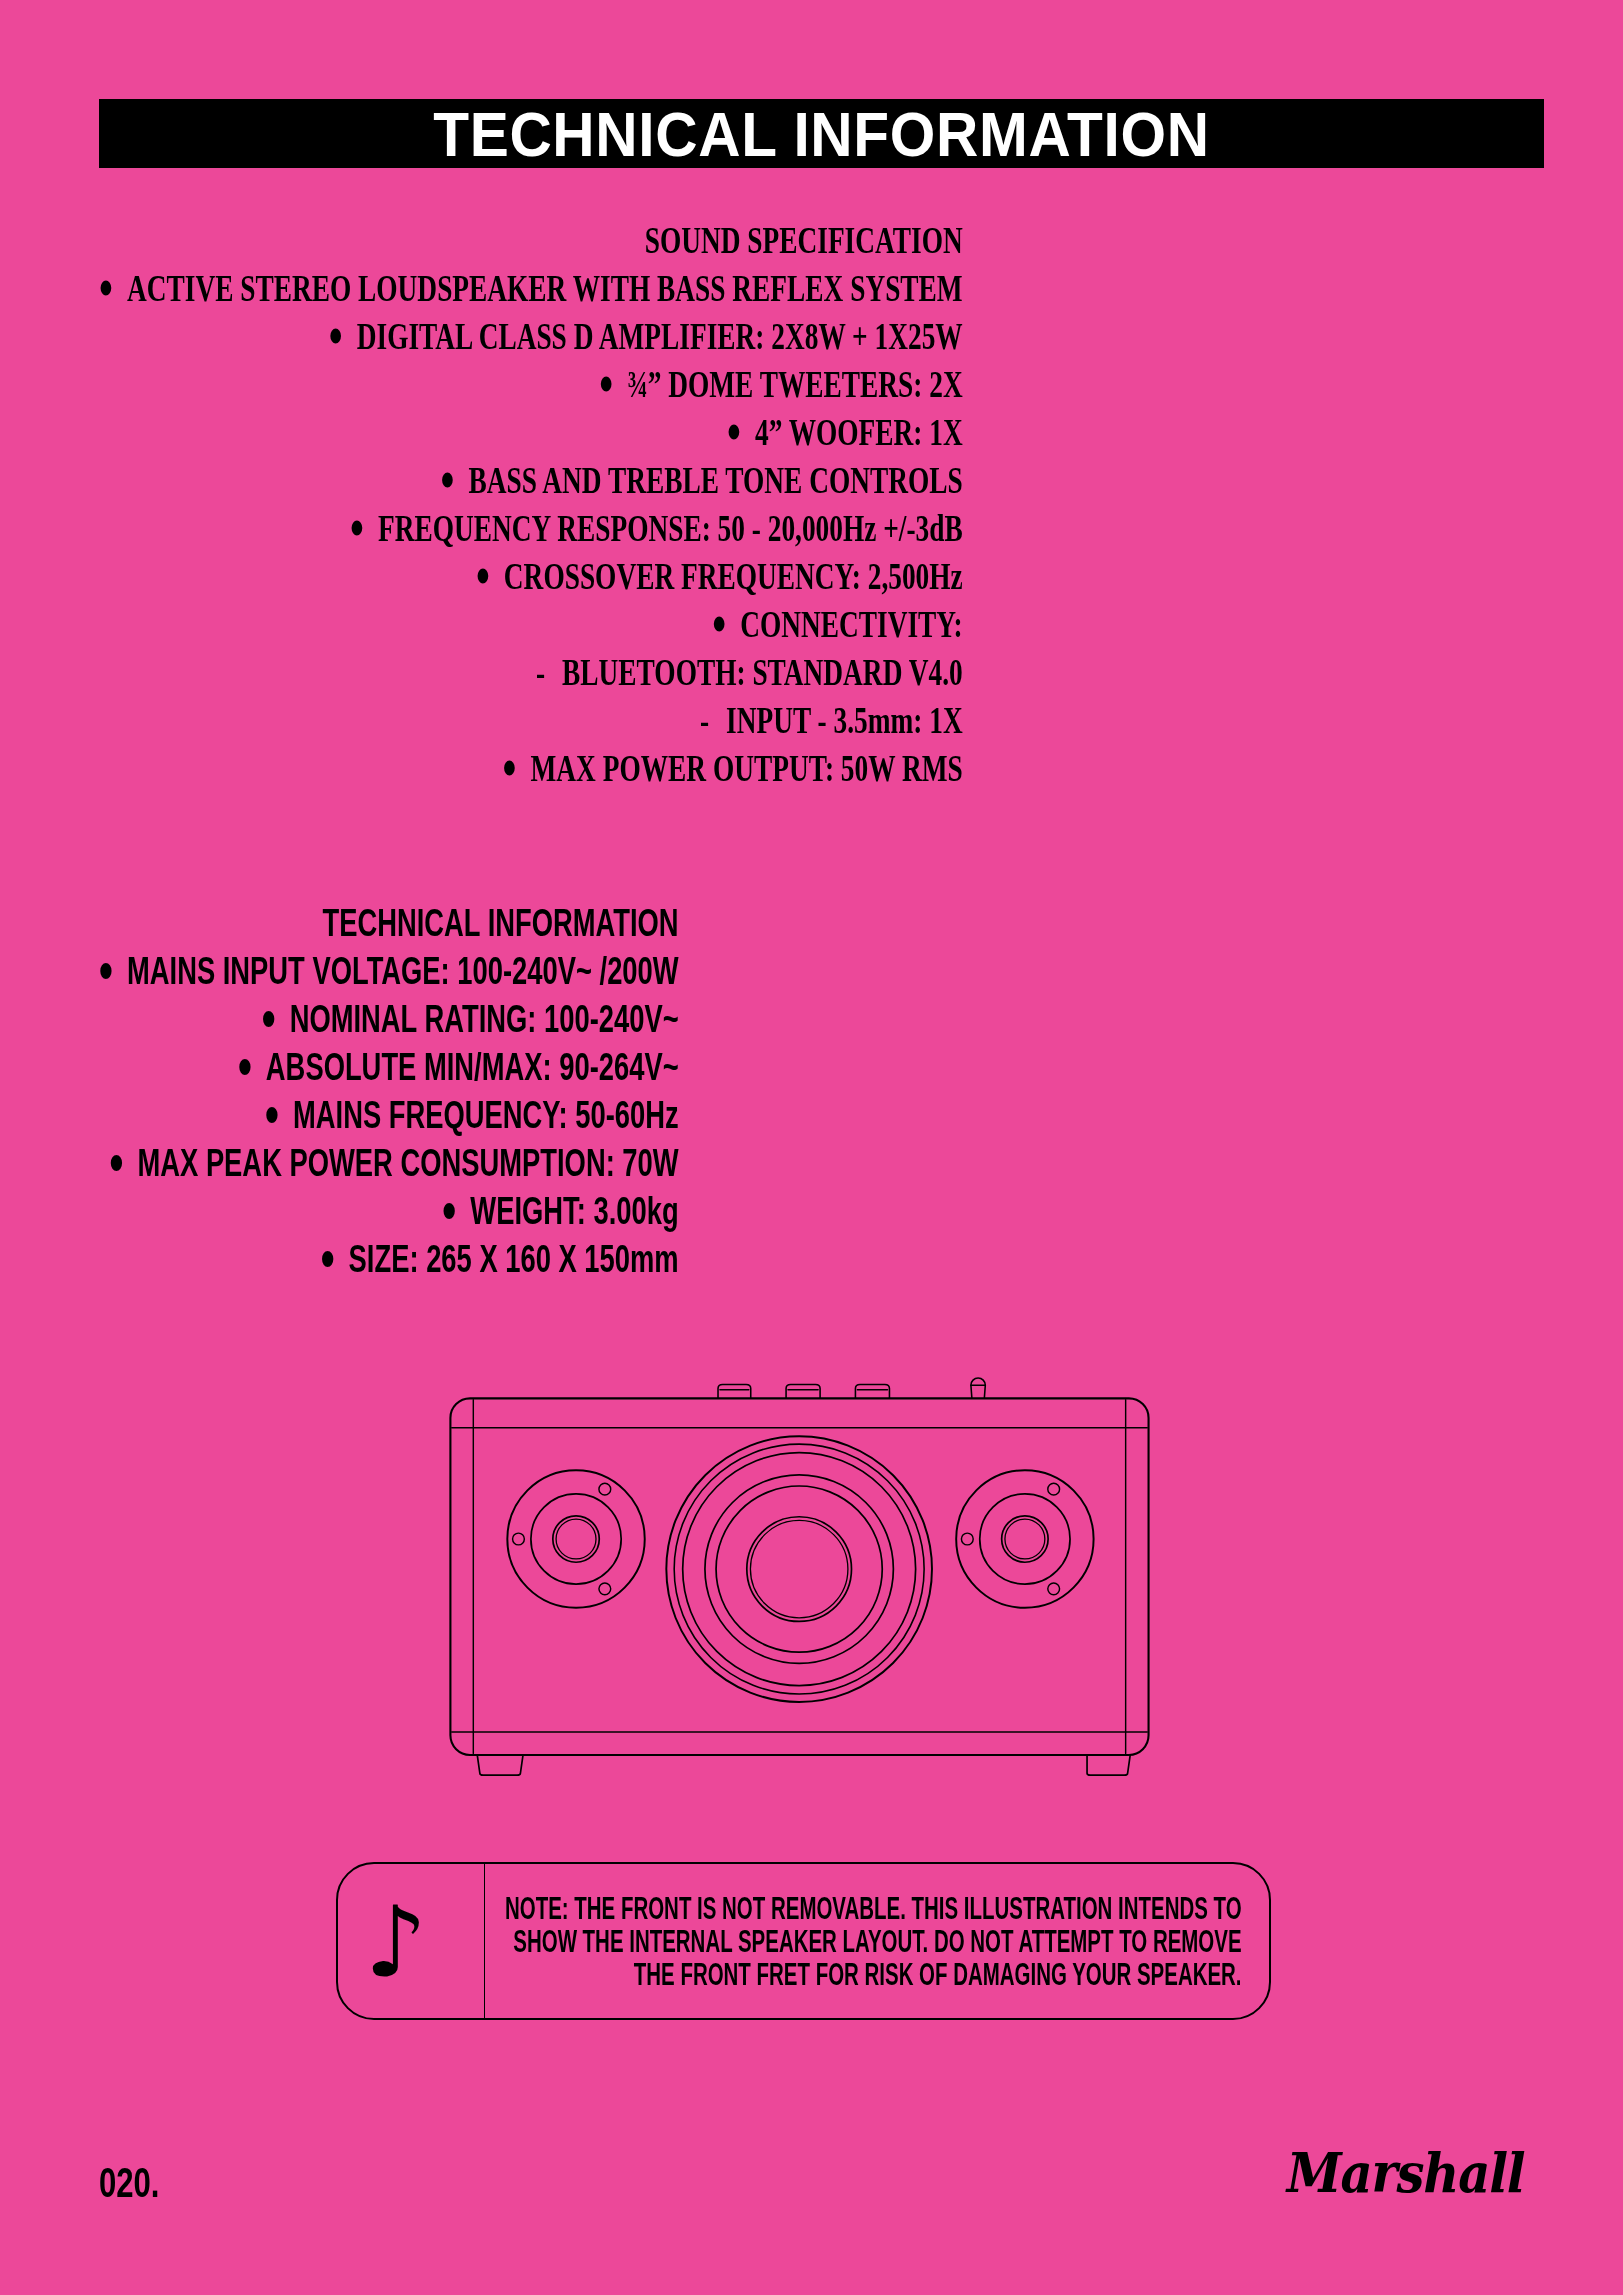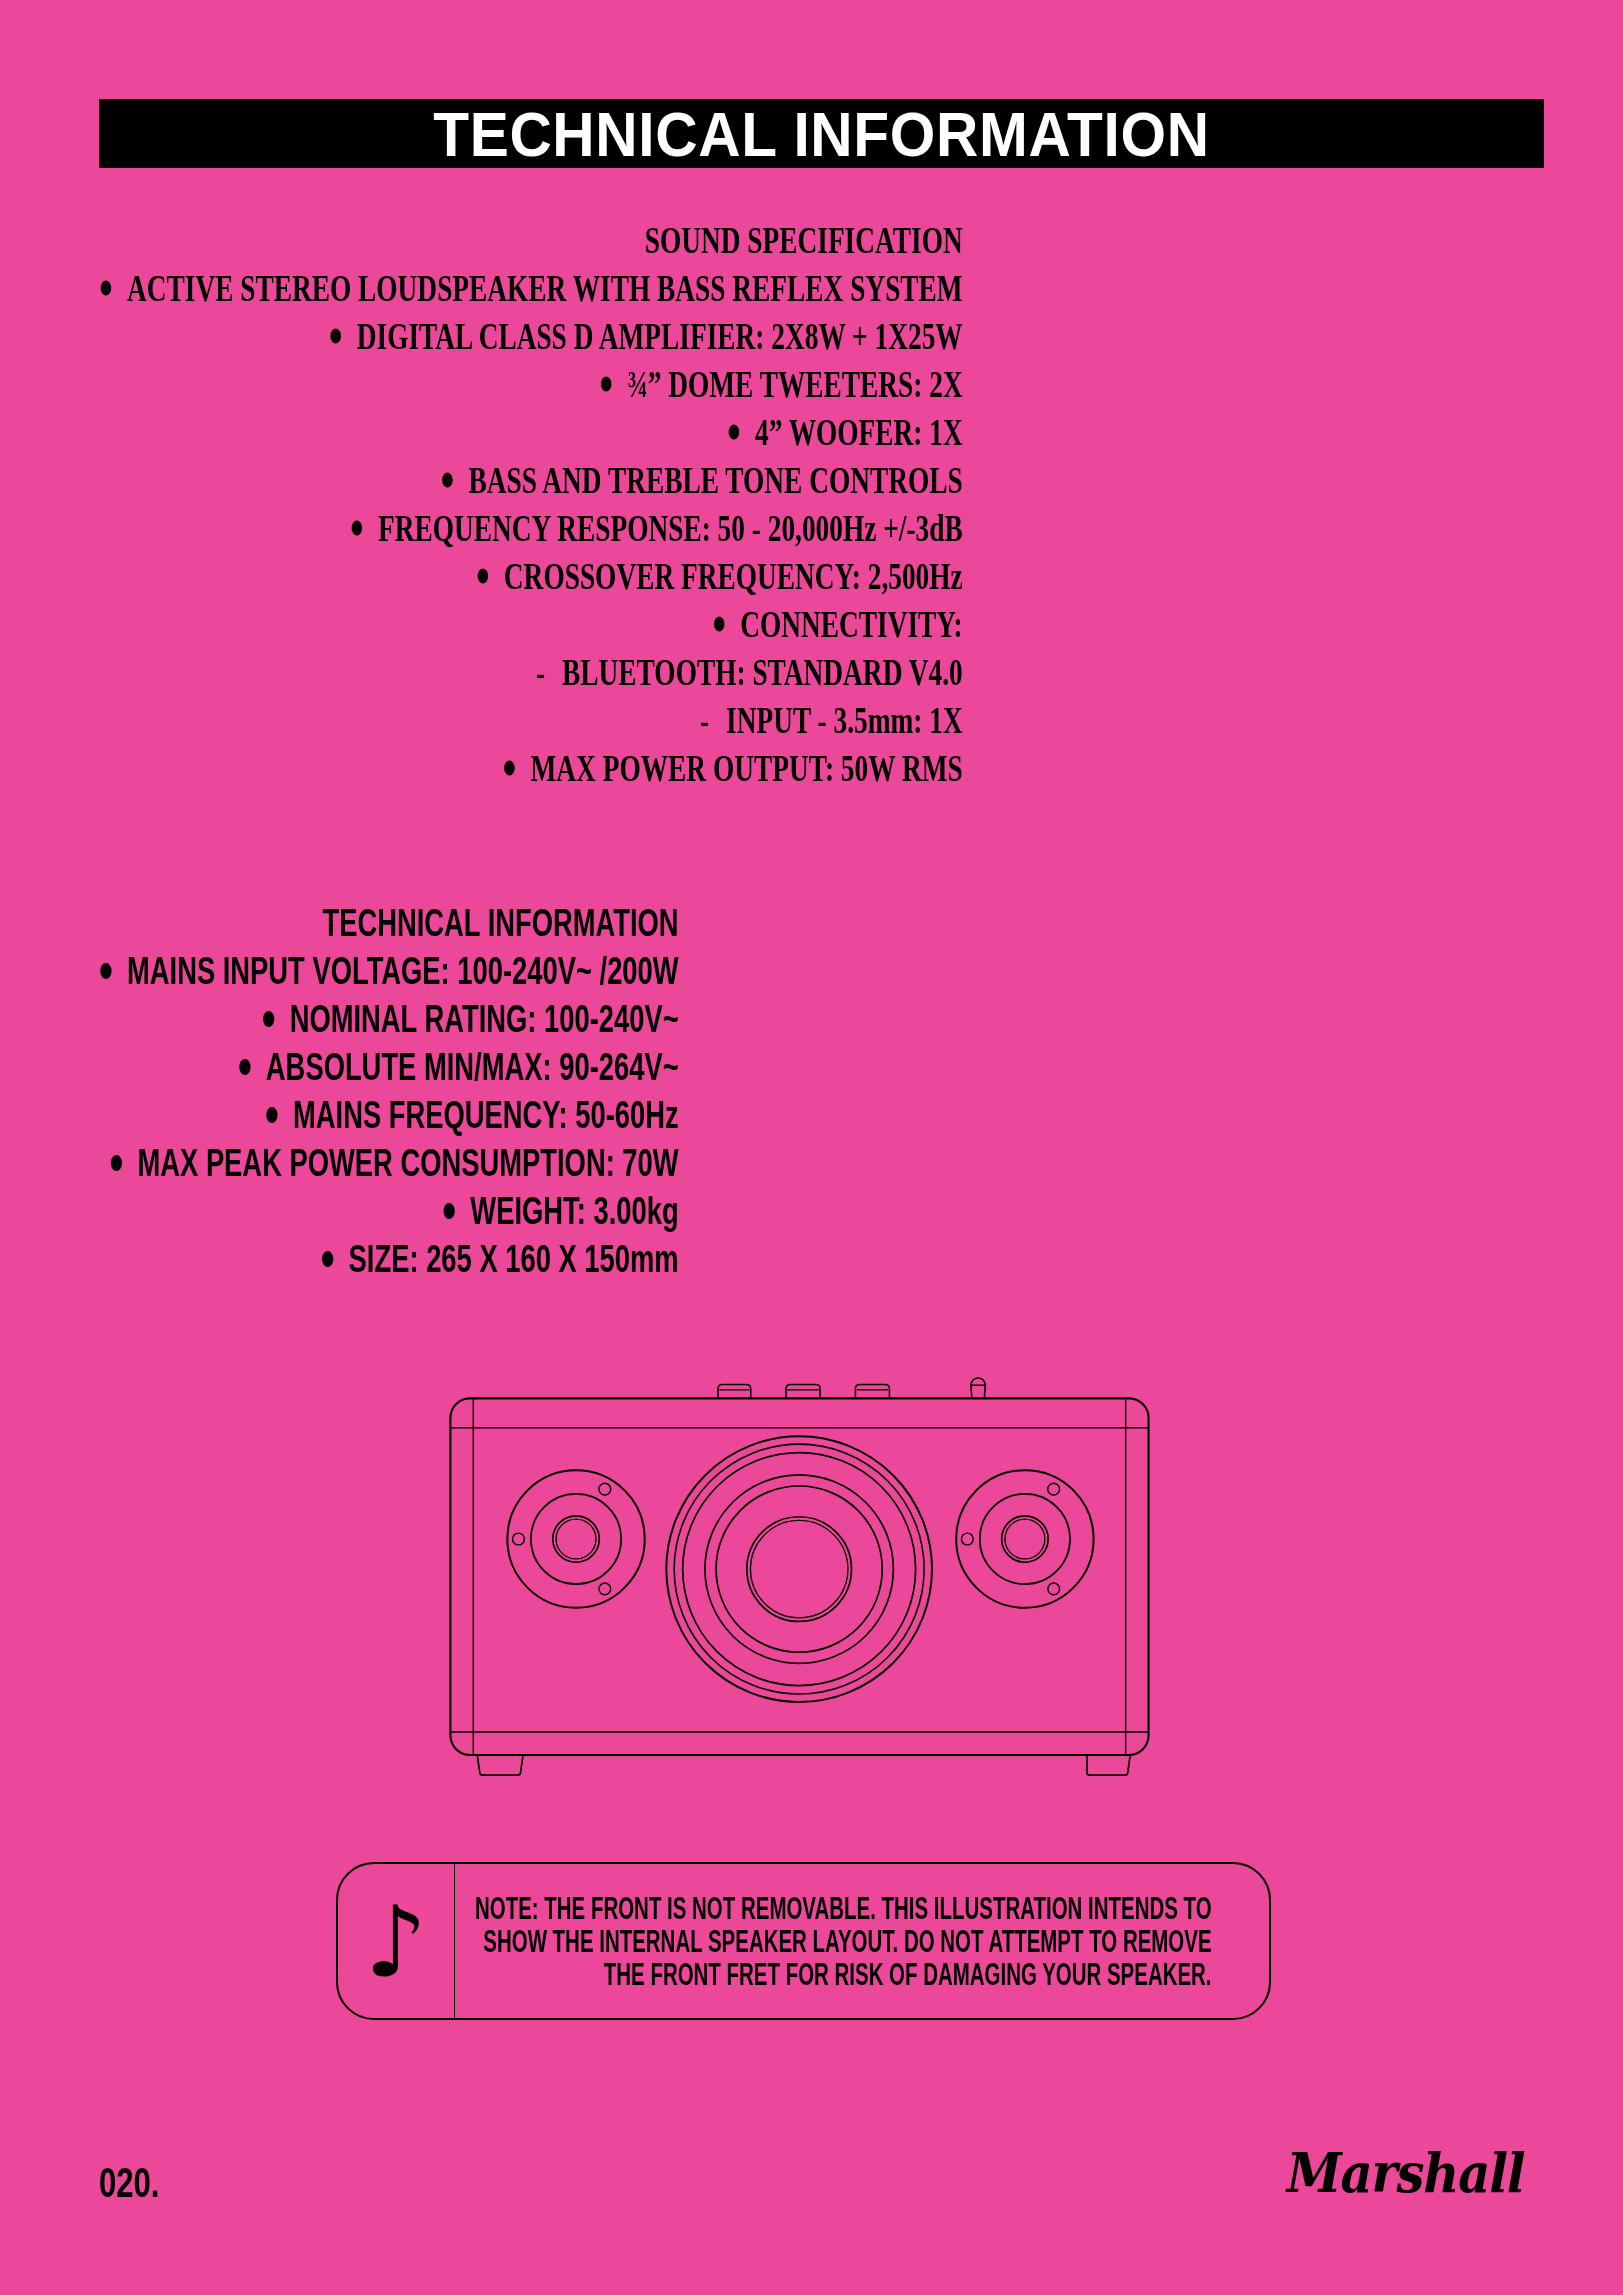--- a/index.html
+++ b/index.html
@@ -51,21 +51,21 @@
     display:flex;box-sizing:border-box;
   }
   #note-icon-cell{
     width:116px;flex:0 0 116px;display:flex;align-items:center;justify-content:center;
   }
   #note-icon-cell .glyph{
     font-family:"DejaVu Sans",sans-serif;font-size:98px;line-height:1;margin-top:2.6px;
   }
   #note-text-cell{
     border-left:1.3px solid #000;flex:1;
-    padding:27.5px 0 0 19.6px;box-sizing:border-box;
+    padding:27.5px 0 0 19.6px;box-sizing:border-box;margin-left:30px;
   }
   .note-line{
     height:33px;line-height:33px;white-space:nowrap;
     font-size:31px;font-weight:700;
     transform:scaleX(.66);transform-origin:0 50%;
   }
   
   #page-number{
     position:absolute;left:99px;top:2159px;
     font-size:42px;font-weight:700;white-space:nowrap;

